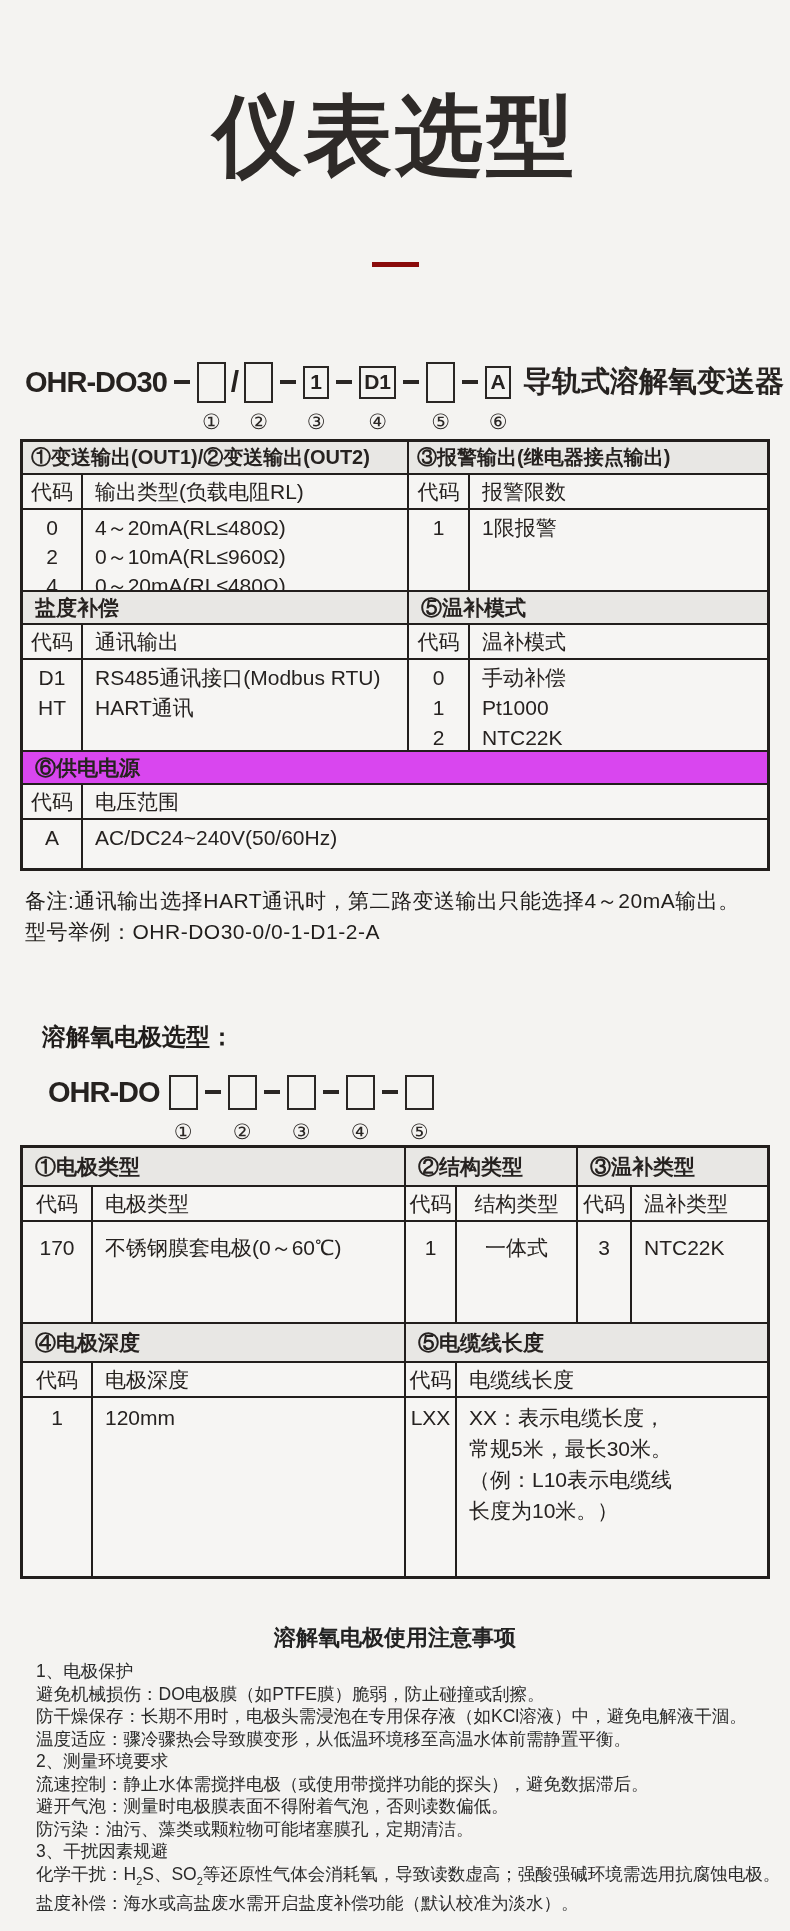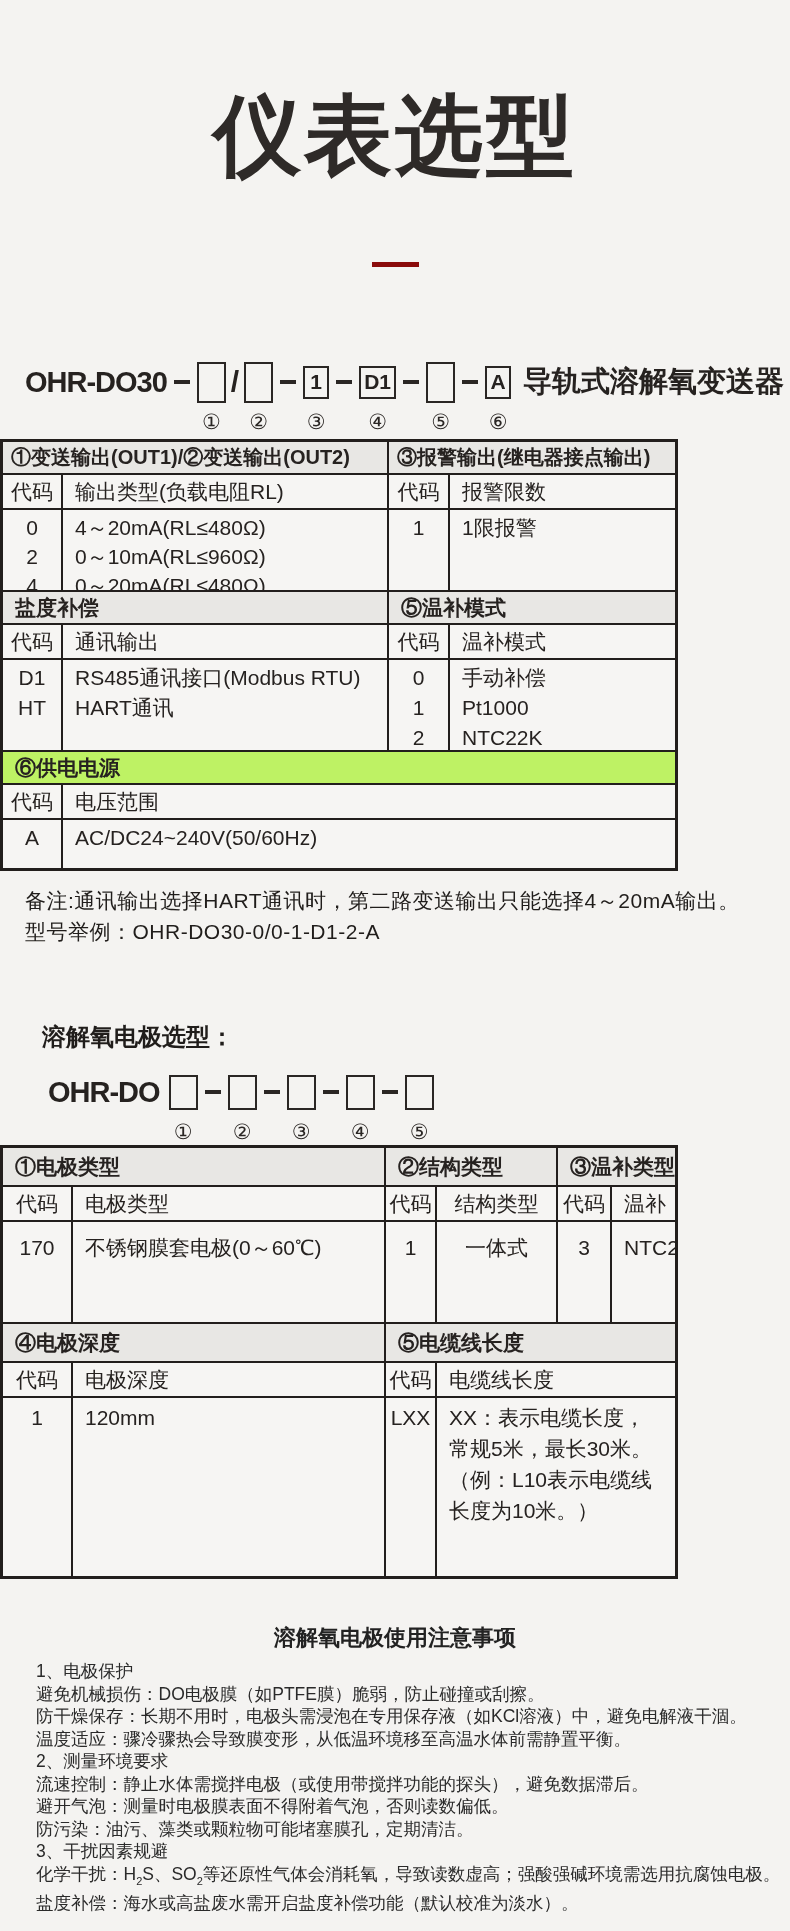--- a/index.html
+++ b/index.html
@@ -31,21 +31,21 @@
   .slot{position:relative;height:46px;display:flex;align-items:center;justify-content:center}
   .mbox{border:2px solid #2a2624;box-sizing:border-box;display:flex;align-items:center;justify-content:center;
         font-weight:bold;font-size:21px;background:transparent}
   .mbox.empty{width:29px;height:41px}
   .mbox.small{height:33px;min-width:26px;padding:0 3px}
   .mbox.empty2{width:29px;height:35px}
   .mnum{position:absolute;top:51px;left:50%;transform:translateX(-50%);
         font-size:21px;font-weight:normal;color:#2a2624}
 
   
-  .tbl{width:678px;box-sizing:border-box;
+  .tbl{margin-left:20px;width:750px;box-sizing:border-box;
        border:3px solid #221e1c;background:#f6f5f3;font-size:21px}
   .tbl1{margin-top:34px}
   .tbl2{margin-top:30px}
   .band{box-sizing:border-box}
   .band + .band{border-top:2px solid #221e1c}
   .g1{display:grid;grid-template-columns:58px 326px 61px 1fr}
   .g2{display:grid;grid-template-columns:68px 313px 51px 121px 54px 1fr}
   .c{box-sizing:border-box;padding:0 0 0 12px;white-space:pre-line;overflow:hidden}
   .c + .c{border-left:2px solid #221e1c}
   .ctr{text-align:center;padding-left:0}
@@ -156,21 +156,21 @@
 HT</div>
       <div class="c">RS485通讯接口(Modbus RTU)
 HART通讯</div>
       <div class="c ctr">0
 1
 2</div>
       <div class="c">手动补偿
 Pt1000
 NTC22K</div>
     </div>
-    <div class="band g1 sec h30" style="background: #bef264;">
+    <div class="band g1 sec h30" style="background: #d946ef;">
       <div class="c s14">⑥供电电源</div>
     </div>
     <div class="band g1 h32">
       <div class="c ctr">代码</div>
       <div class="c s24">电压范围</div>
     </div>
     <div class="band g1 data3">
       <div class="c ctr">A</div>
       <div class="c s24">AC/DC24~240V(50/60Hz)</div>
     </div>

